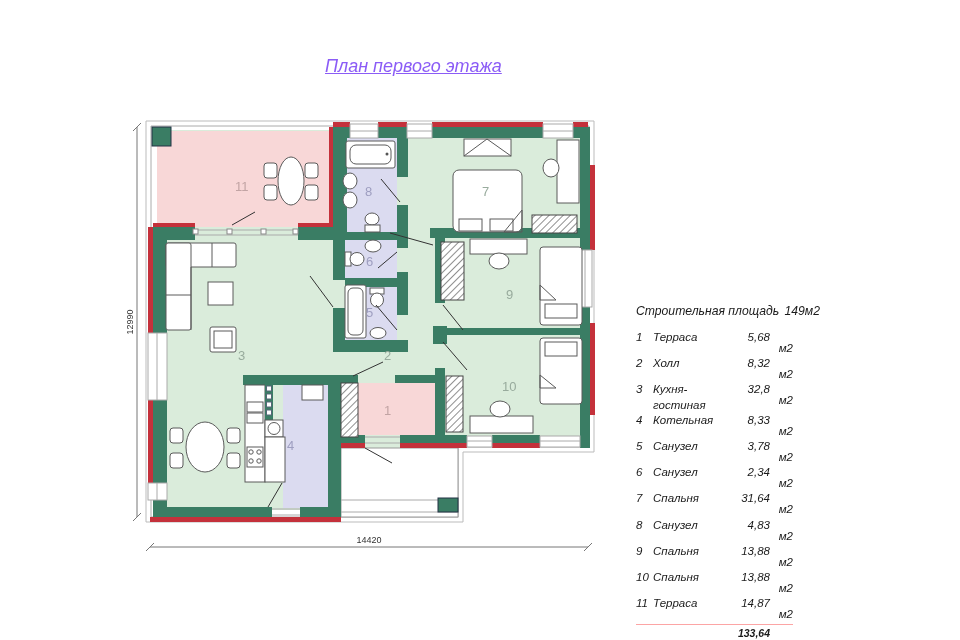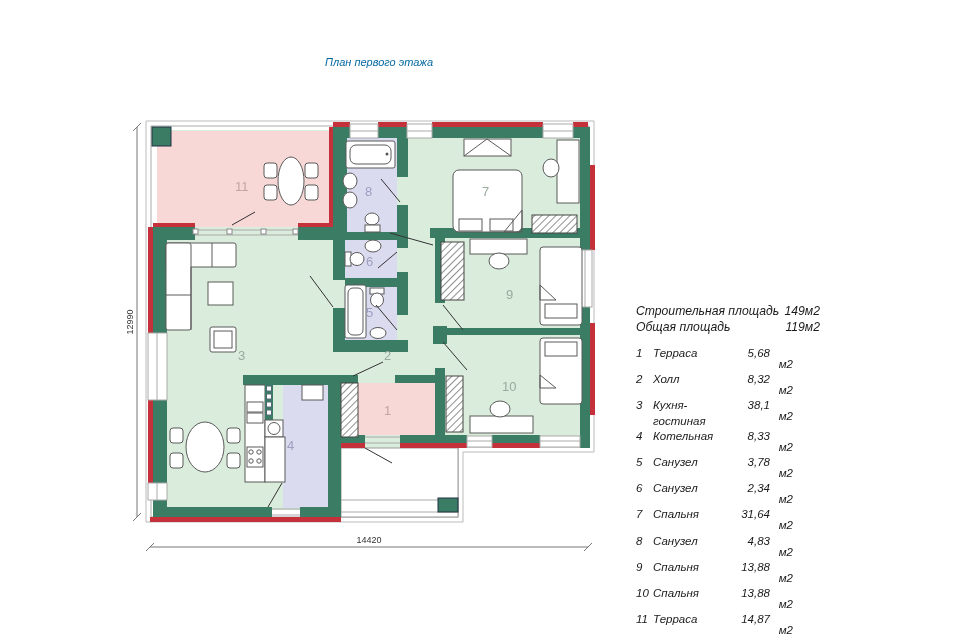--- a/index.html
+++ b/index.html
@@ -1,20 +1,20 @@
 <!DOCTYPE html>
 <html><head>
 <meta charset="utf-8">
 <style>
   html,body{margin:0;padding:0;background:#fff;}
   body{width:960px;height:640px;position:relative;overflow:hidden;
        font-family:"Liberation Sans","DejaVu Sans",sans-serif;color:#1a1a1a;}
   .abs{position:absolute;}
   
-  #title{left:325px;top:56px;font-size:11px;font-style:italic;color:#0369a1;}
+  #title{left:325px;top:56px;font-size:18px;font-style:italic;color:#8b5cf6;text-decoration:underline;}
   
   #legend{left:636px;top:303px;width:184px;font-style:italic;}
   .sumrow{display:flex;justify-content:space-between;font-size:12.2px;line-height:16px;}
   #rows{margin-top:11px;width:157px;}
   .row{display:flex;font-size:11.5px;line-height:15.2px;}
   .c-num{width:17px;flex:none;}
   .c-name{flex:1;}
   .c-area{width:36px;flex:none;text-align:right;}
   .c-unit{width:23px;flex:none;text-align:right;margin-top:11px;}
   #total{width:157px;border-top:1px solid #fca5a5;margin-top:2px;padding-top:2px;
@@ -342,41 +342,37 @@
     <line class="dim" x1="133" y1="521" x2="141" y2="513"></line>
     <text class="dimtxt" x="133" y="322" text-anchor="middle" transform="rotate(-90 133,322)">12990</text>
   </g>
 </svg>
 
 <div id="legend" class="abs">
   <div class="sumrow">
     <span>Строительная площадь</span>
     <span>149м2</span>
   </div>
-  <div class="sumrow">
-    <span>Общая площадь</span>
-    <span>119м2</span>
-  </div>
   <div id="rows">
     <div class="row">
         <span class="c-num">1</span>
         <span class="c-name">Терраса</span>
         <span class="c-area">5,68</span>
         <span class="c-unit">м2</span>
       </div>
     <div class="row">
         <span class="c-num">2</span>
         <span class="c-name">Холл</span>
         <span class="c-area">8,32</span>
         <span class="c-unit">м2</span>
       </div>
     <div class="row">
         <span class="c-num">3</span>
         <span class="c-name">Кухня-гостиная</span>
-        <span class="c-area">38,1</span>
+        <span class="c-area">32,8</span>
         <span class="c-unit">м2</span>
       </div>
     <div class="row">
         <span class="c-num">4</span>
         <span class="c-name">Котельная</span>
         <span class="c-area">8,33</span>
         <span class="c-unit">м2</span>
       </div>
     <div class="row">
         <span class="c-num">5</span>

